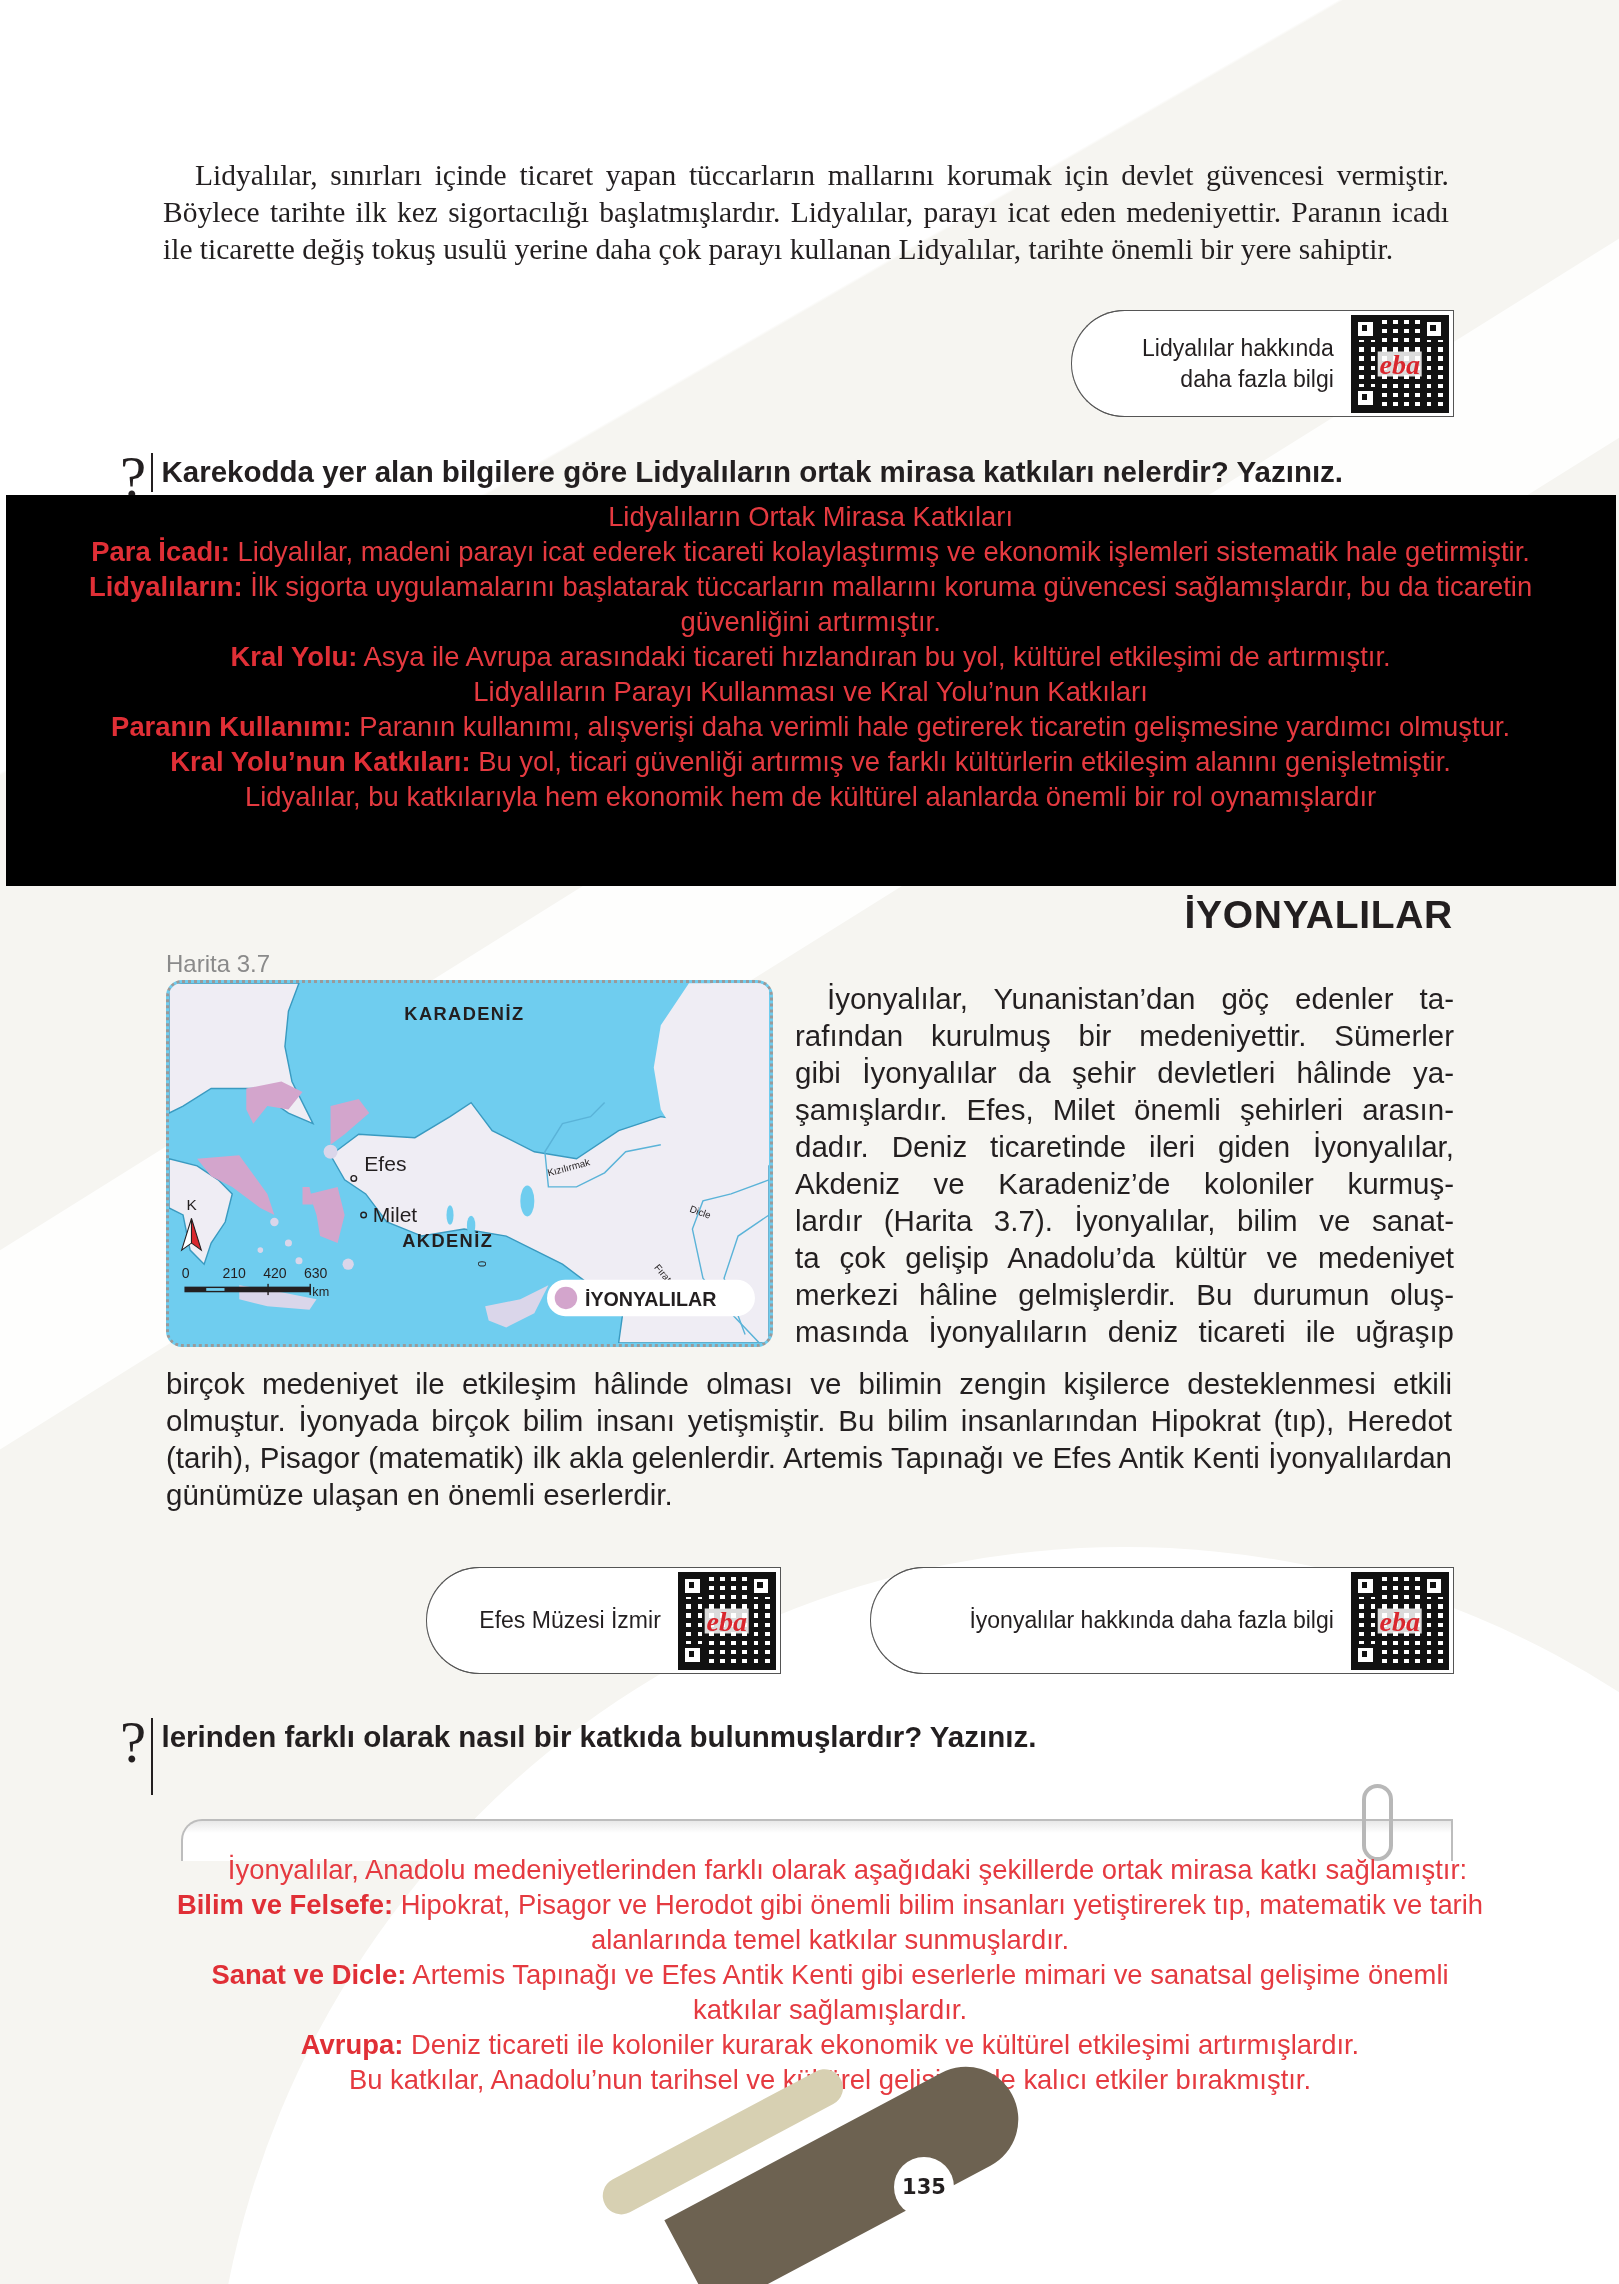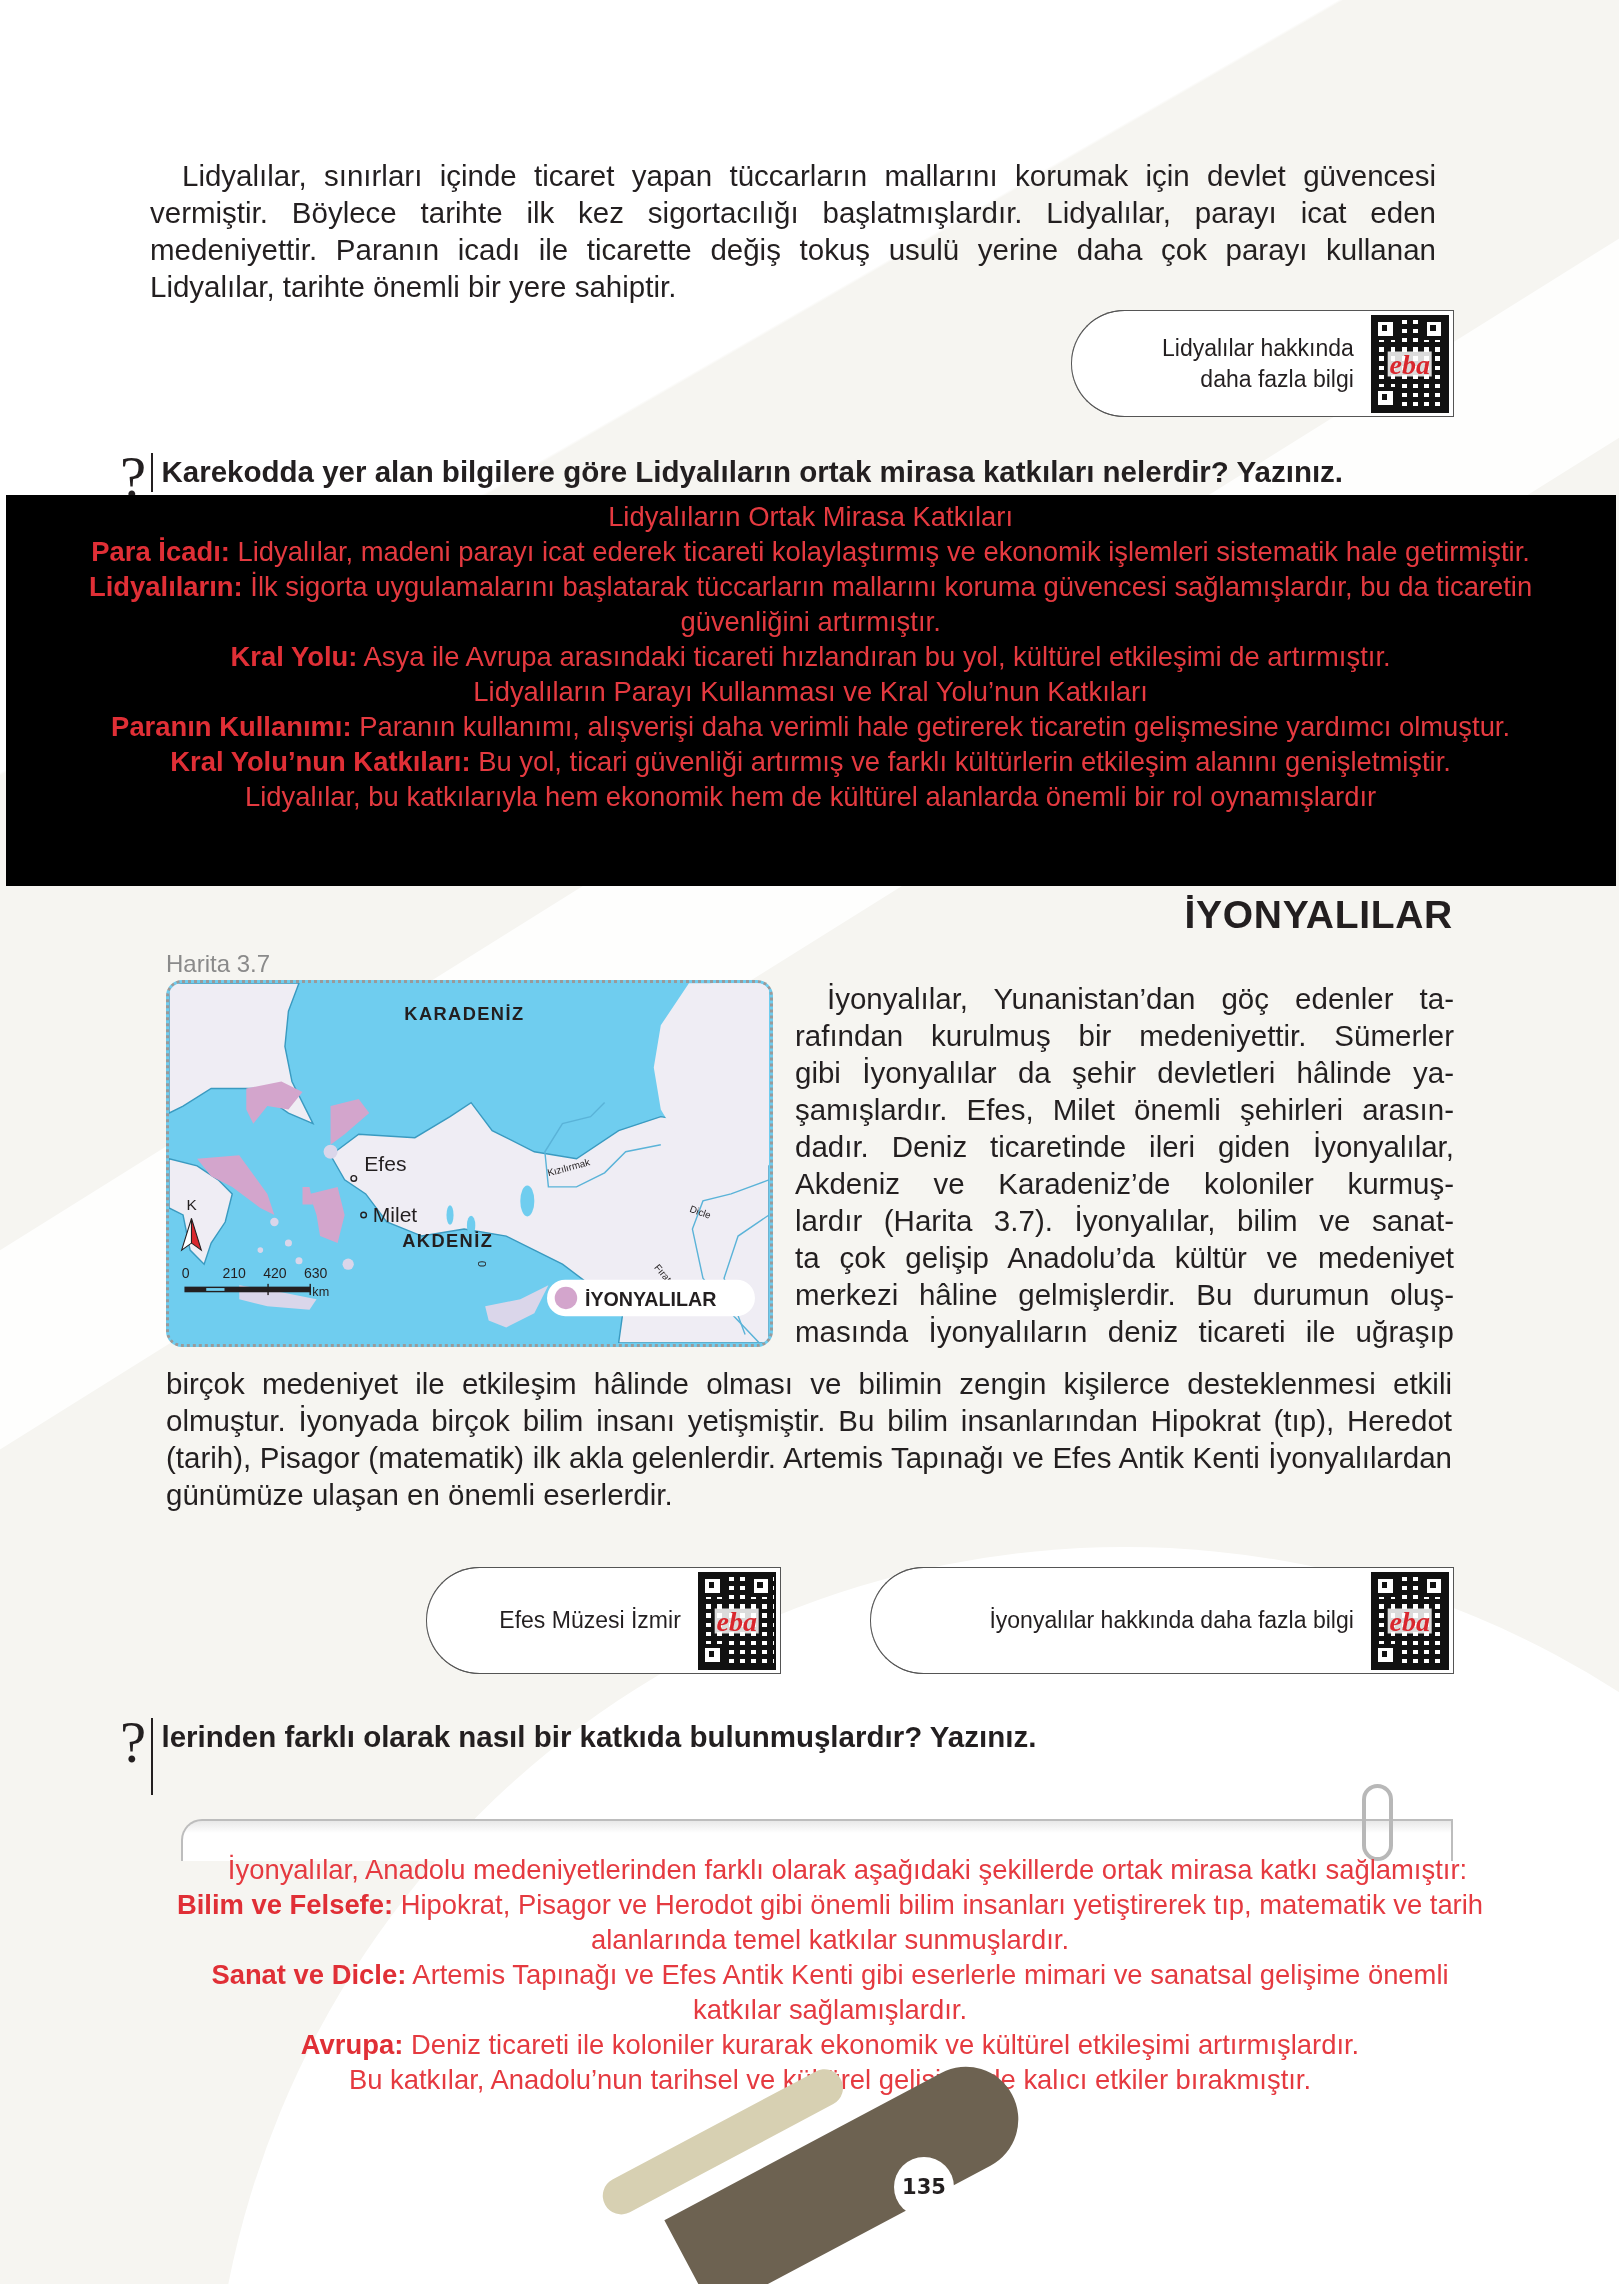--- a/index.html
+++ b/index.html
@@ -60,21 +60,21 @@
     border-radius: 56px 0 0 56px;
   }
   .qr-text {
     font-size: 23px;
     line-height: 31px;
     text-align: right;
     margin-right: 17px;
     color: #231f20;
   }
   .qr {
-    width: 78px; height: 98px;
+    width: 98px; height: 98px;
     position: relative;
     background:
       repeating-linear-gradient(90deg, #111 0 6.3px, transparent 6.3px 11.2px),
       repeating-linear-gradient(0deg, #111 0 4.9px, #fff 4.9px 9.1px);
     border: 2.1px solid #111;
   }
   .qr .finder {
     position: absolute; width: 22.5px; height: 22.5px;
     border: 4.9px solid #111; background: #fff;
   }
@@ -170,21 +170,21 @@
     font-weight: bold; font-size: 21px; color: #231f20;
   }
 </style>
 </head>
 <body>
 
 <div class="bg-shape bg-cream"></div>
 <div class="bg-shape bg-diag-white"></div>
 <div class="bg-shape bg-curve"></div>
 
-<p class="para" style="left:150px; top:157px; width:1286px;">
+<p class="para" style="left:163px; top:157px; width:1286px;font-family:Liberation Serif, serif;">
   <span class="indent"></span><span>Lidyalılar, sınırları içinde ticaret yapan tüccarların mallarını korumak için devlet güvencesi vermiştir. Böylece tarihte ilk kez sigortacılığı başlatmışlardır. Lidyalılar, parayı icat eden medeniyettir. Paranın icadı ile ticarette değiş tokuş usulü yerine daha çok parayı kullanan Lidyalılar, tarihte önemli bir yere sahiptir.</span>
 </p>
 
 <div class="qr-card" style="left:1071px; top:310px; width:383px; height:107px;">
   <div class="qr-text">
     <div>Lidyalılar hakkında</div>
     <div>daha fazla bilgi</div>
   </div>
   <div class="qr">
     <span class="finder f1"></span>

